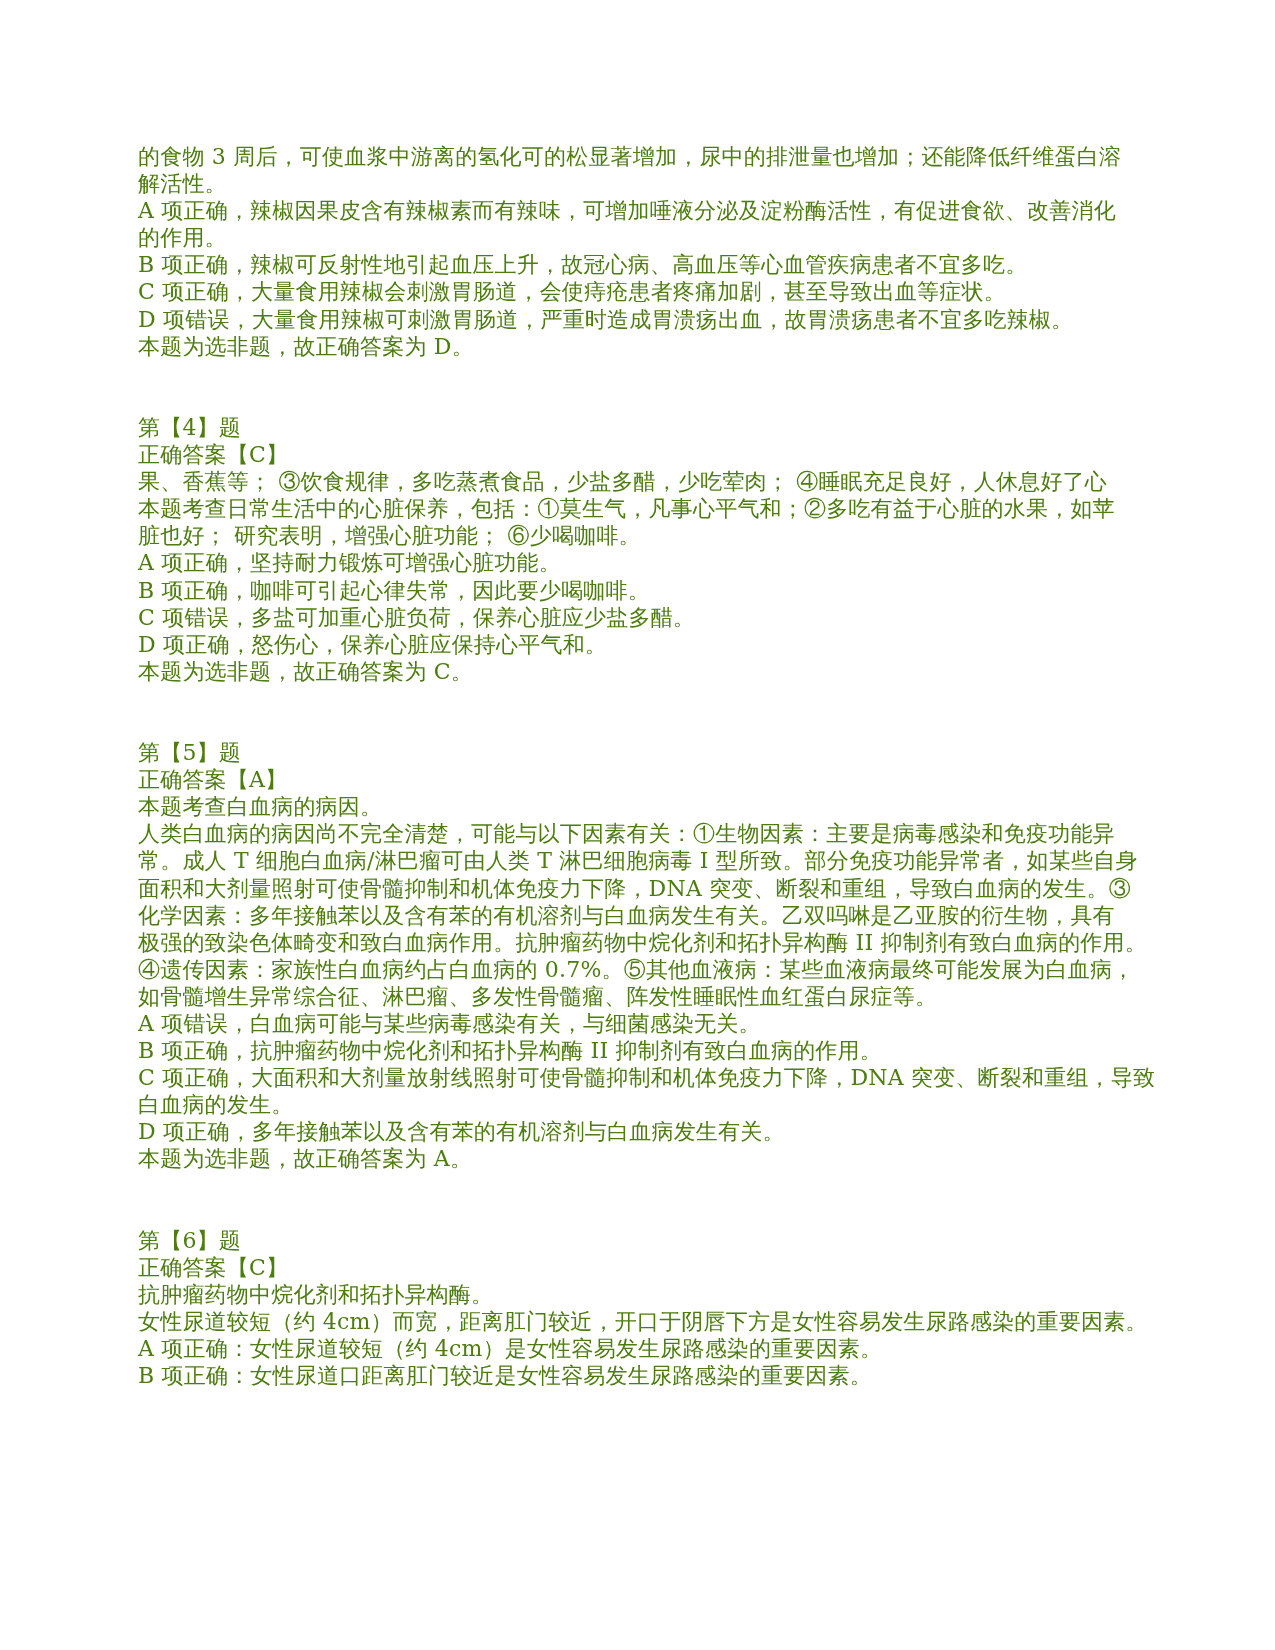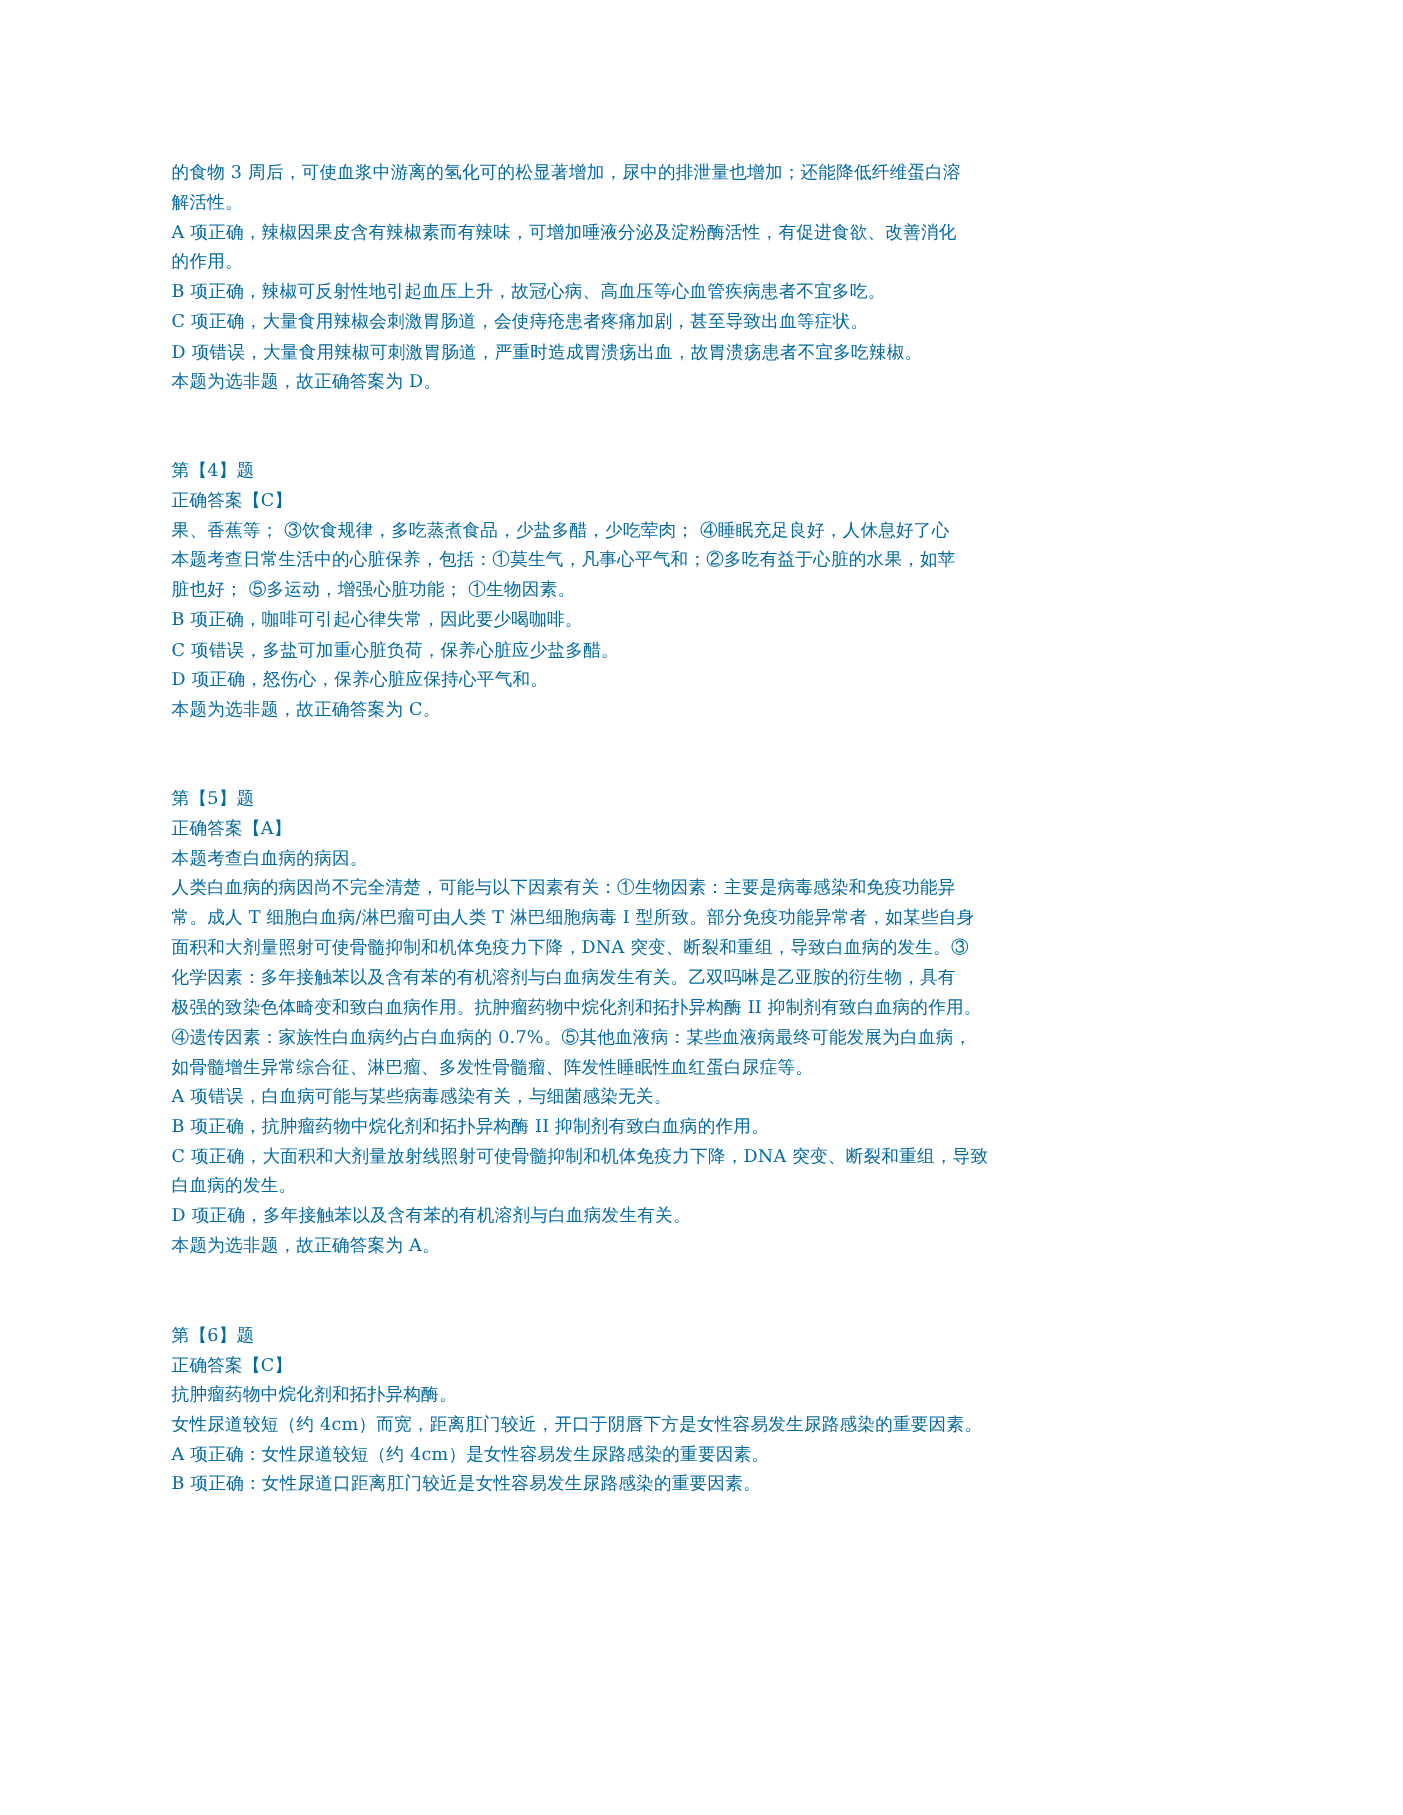--- a/index.html
+++ b/index.html
@@ -1,25 +1,25 @@
 <!DOCTYPE html>
 <html><head>
 <meta charset="utf-8">
 <style>
   html, body { margin: 0; padding: 0; background: #ffffff; }
   body { width: 1275px; height: 1650px; position: relative; overflow: hidden; }
   .page {
     position: absolute;
-    left: 156px;
+    left: 138px;
     top: 143px;
     width: 990px;
     font-family: "DejaVu Serif", "Liberation Serif", serif;
-    font-size: 16px;
+    font-size: 22px;
     line-height: 27.1px;
-    color: #0369a1;
+    color: #4d7c0f;
     letter-spacing: 0.2px;
   }
   .line { white-space: nowrap; height: 27.1px; }
   .gap { height: 54.2px; }
   .section { }
 </style>
 </head>
 <body>
 
 <div class="page">
@@ -35,21 +35,22 @@
     <div class="line">本题为选非题，故正确答案为 D。</div>
   </div>
 
   <div class="gap"></div>
 
   <div class="section">
     <div class="line">第【4】题</div>
     <div class="line">正确答案【C】</div>
     <div class="line">果、香蕉等； ③饮食规律，多吃蒸煮食品，少盐多醋，少吃荤肉； ④睡眠充足良好，人休息好了心</div>
     <div class="line">本题考查日常生活中的心脏保养，包括：①莫生气，凡事心平气和；②多吃有益于心脏的水果，如苹</div>
-    <div class="line">脏也好； ⑤多运动，增强心脏功能； ①生物因素。</div>
+    <div class="line">脏也好； 研究表明，增强心脏功能； ⑥少喝咖啡。</div>
+    <div class="line">A 项正确，坚持耐力锻炼可增强心脏功能。</div>
     <div class="line">B 项正确，咖啡可引起心律失常，因此要少喝咖啡。</div>
     <div class="line">C 项错误，多盐可加重心脏负荷，保养心脏应少盐多醋。</div>
     <div class="line">D 项正确，怒伤心，保养心脏应保持心平气和。</div>
     <div class="line">本题为选非题，故正确答案为 C。</div>
   </div>
 
   <div class="gap"></div>
 
   <div class="section">
     <div class="line">第【5】题</div>

